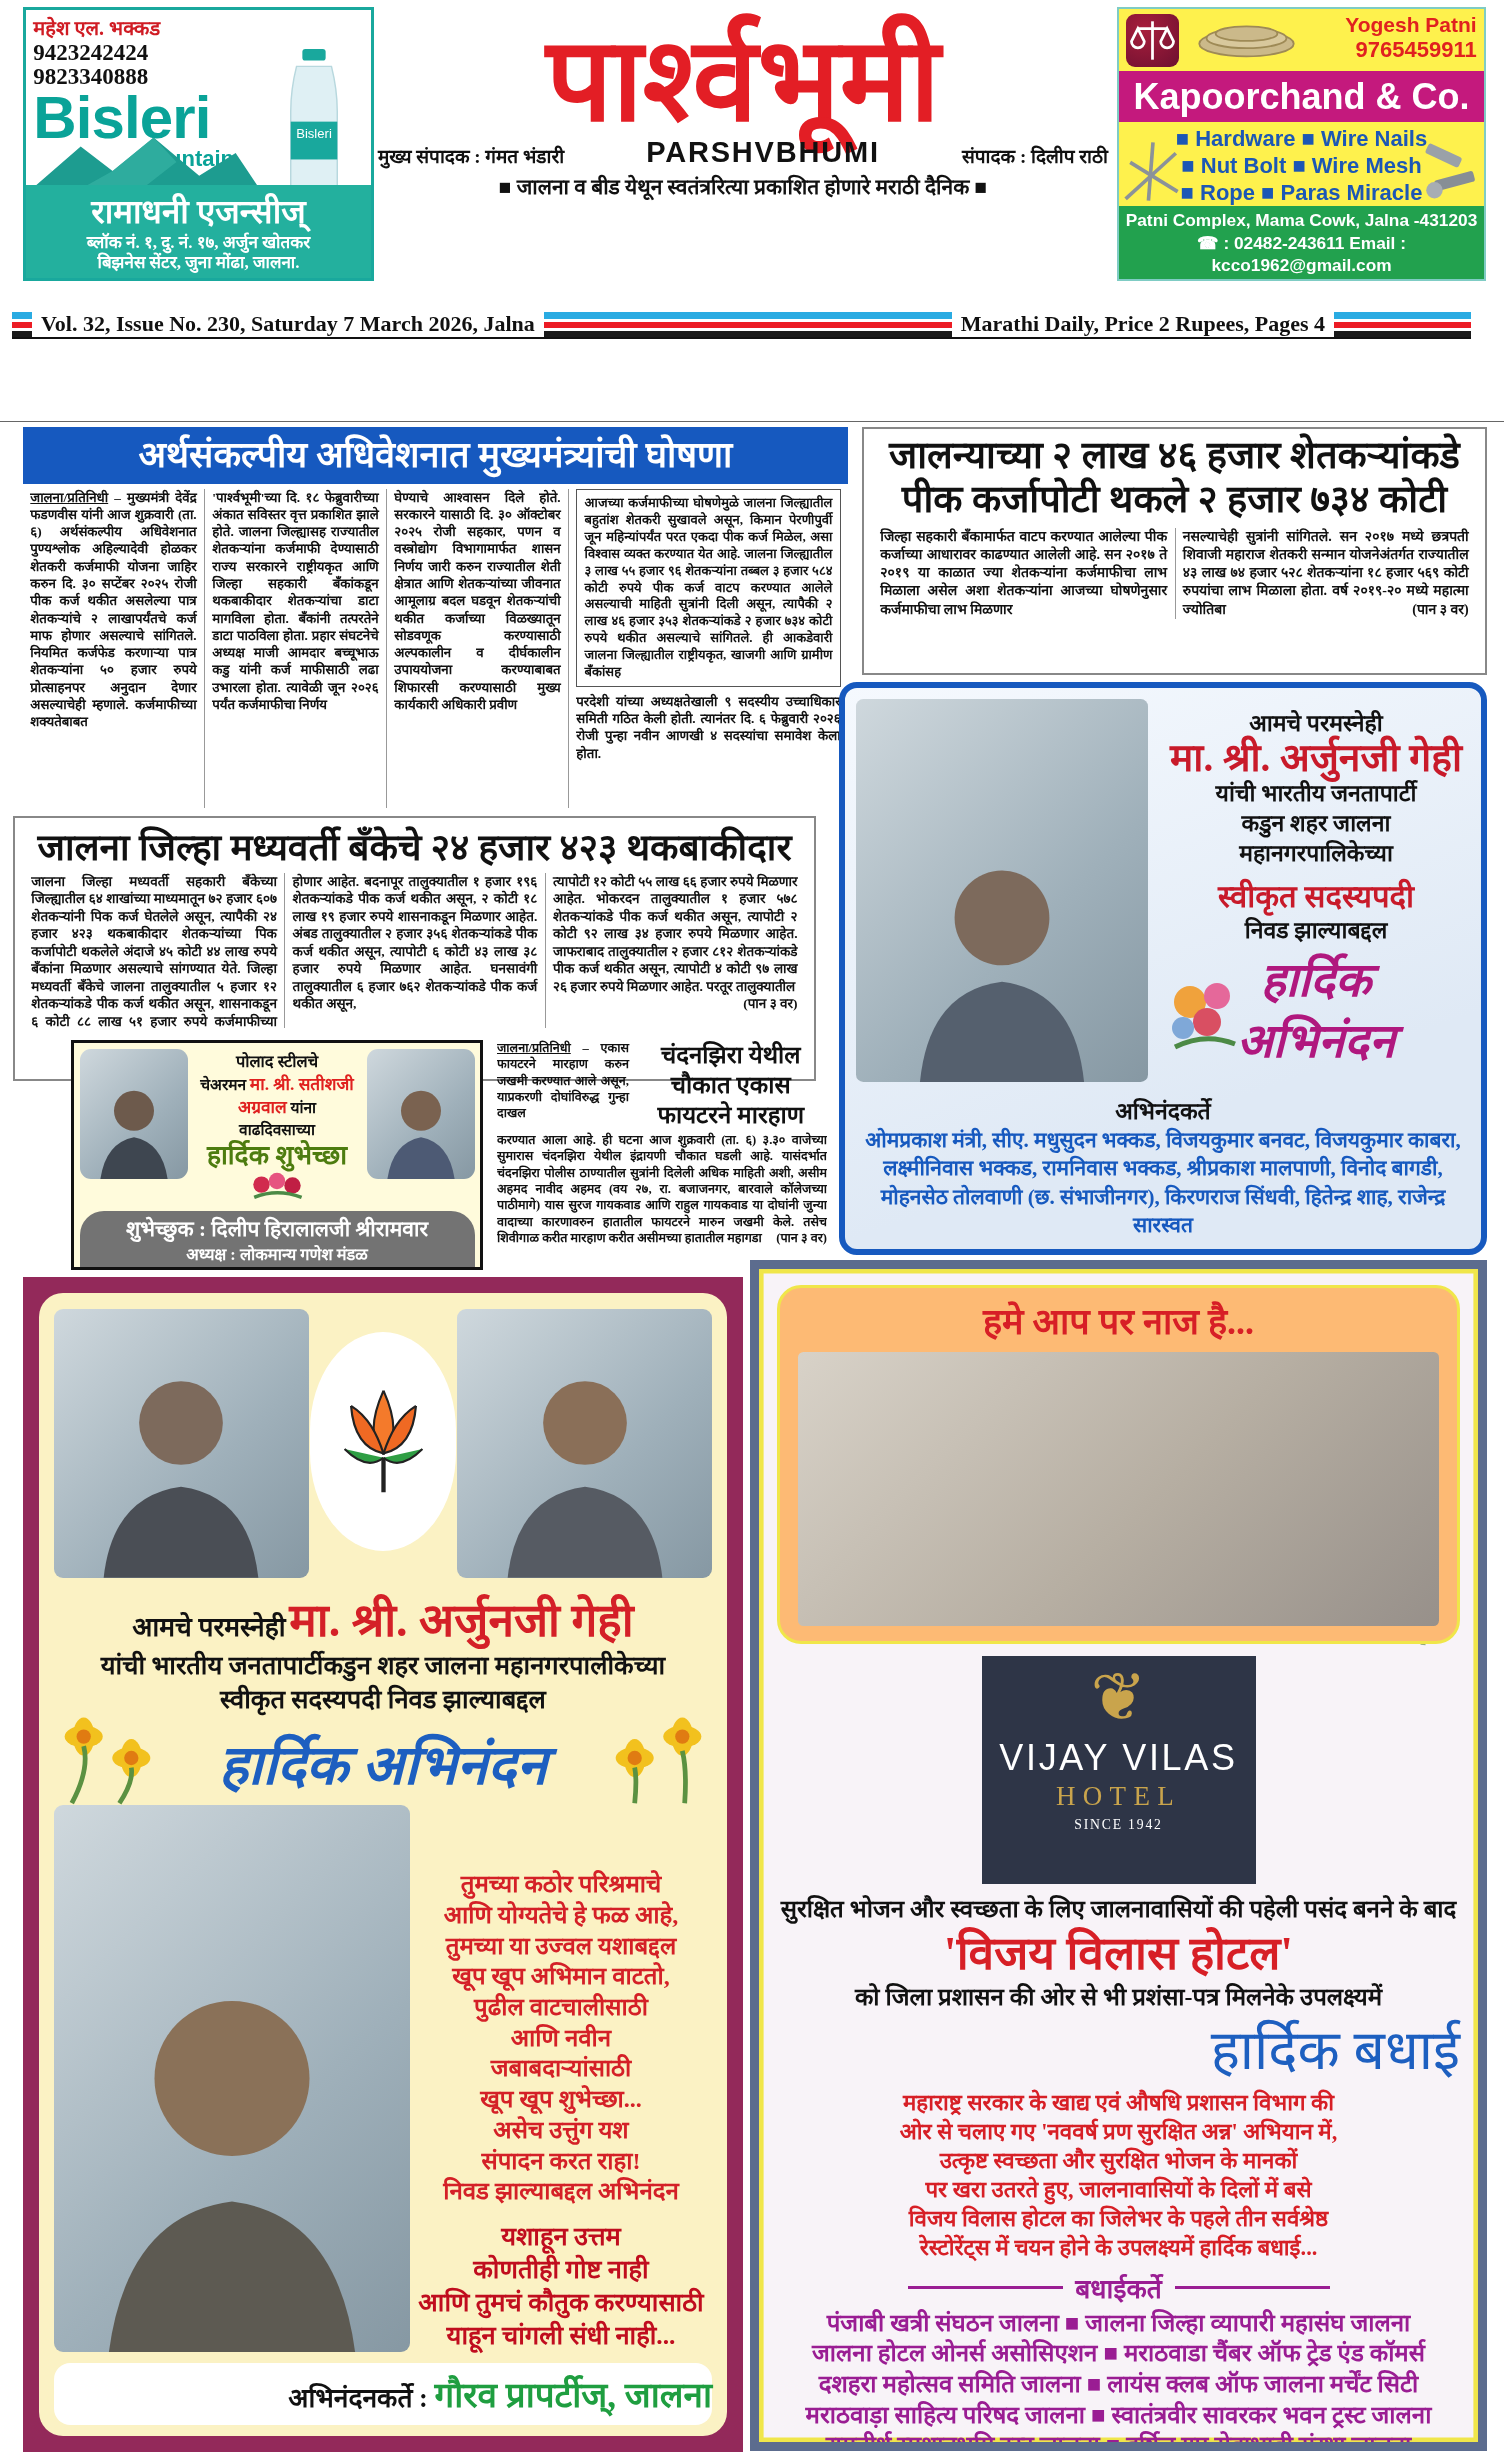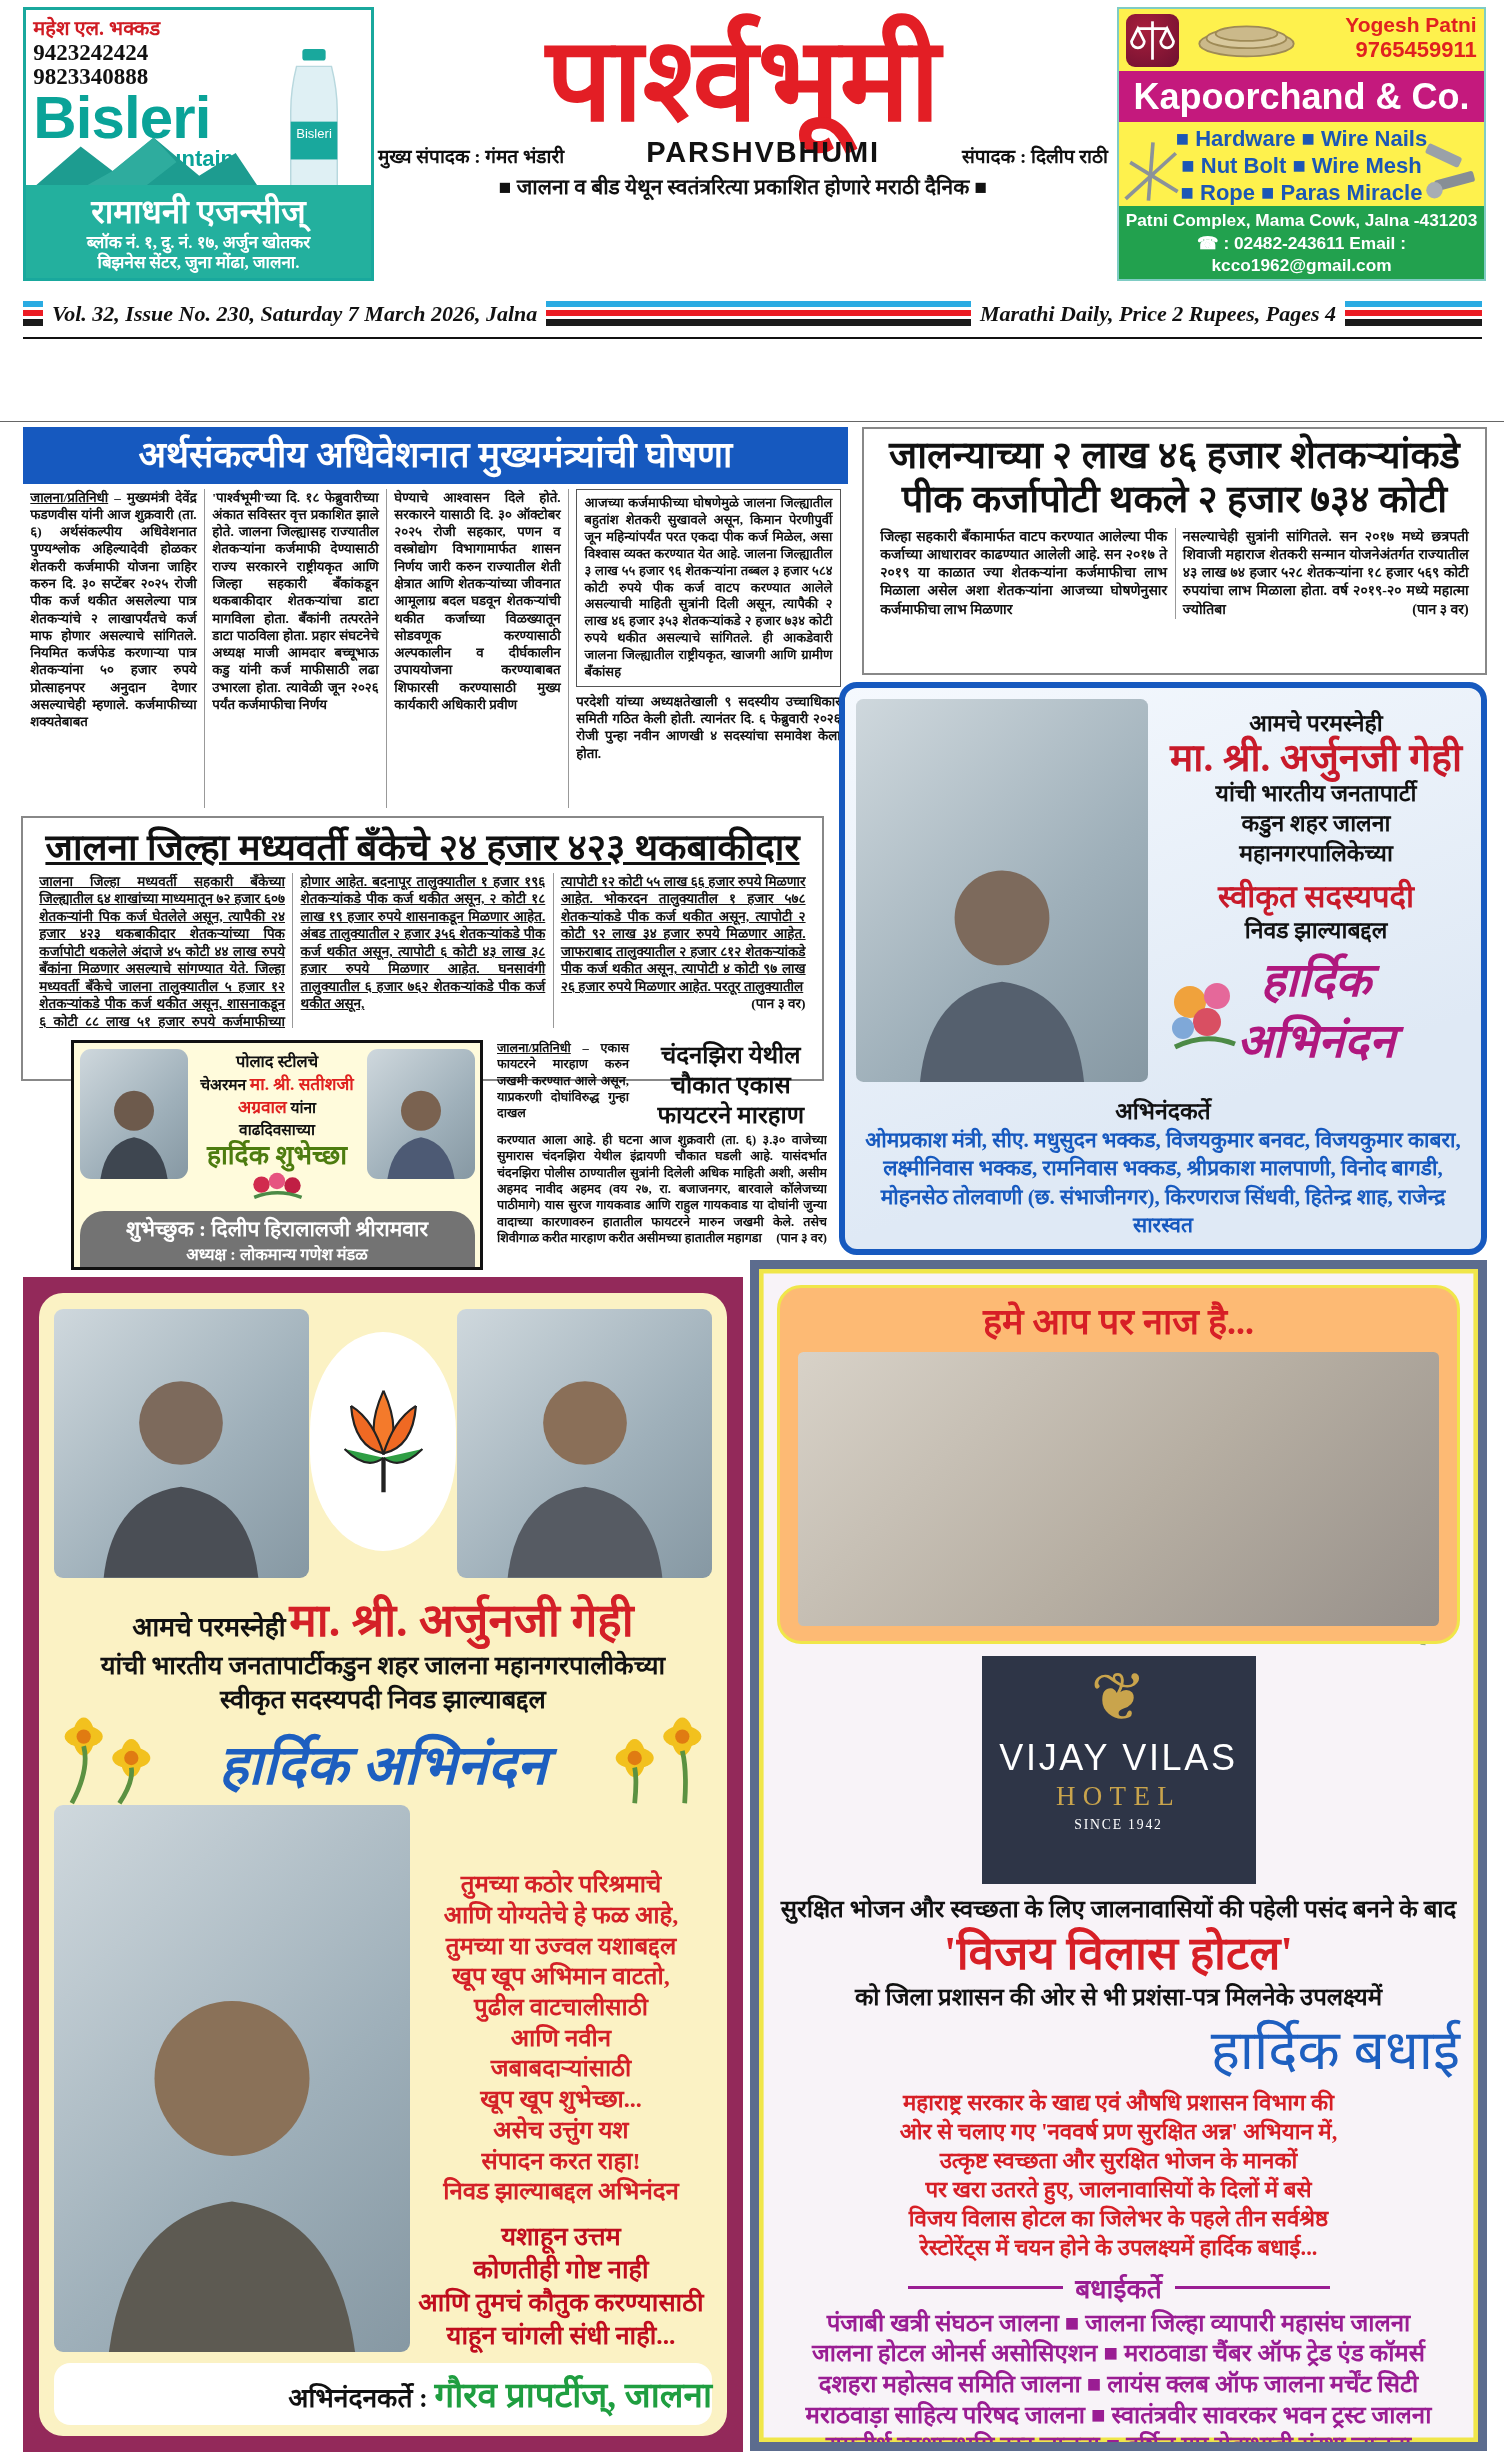--- a/index.html
+++ b/index.html
@@ -36,22 +36,22 @@
   .kp-cname{font-size:21px;}
   .kp-cphone{font-size:22px;}
   .kp-band{background:#c4197d;color:#fff;text-align:center;font-size:36px;font-weight:800;height:51px;line-height:51px;}
   .kp-items{position:relative;text-align:center;color:#1c57b5;font-weight:800;font-size:22px;line-height:1.22;padding:3.6px 0;}
   .kp-nails{position:absolute;left:1.8px;top:12.8px;width:64px;height:73px;}
   .kp-bolts{position:absolute;right:1.8px;top:16.4px;width:64px;height:64px;}
   .kp-green{position:absolute;left:0;right:0;bottom:0;background:#22a14e;color:#fff;text-align:center;
             font-weight:800;font-size:17.3px;line-height:1.3;padding:2.7px 0;}
 
   
-  .dateline{position:absolute;left:23px;top:301px;width:1459px;height:38px;display:flex;align-items:flex-start;
-            border-bottom:2.7px solid #111;box-sizing:border-box;font-style:italic;}
+  .dateline{position:absolute;left:12px;top:301px;width:1459px;height:38px;display:flex;align-items:flex-end;
+            border-bottom:2.7px solid #111;box-sizing:border-box;}
   .dl-text{font-weight:700;font-size:22px;white-space:nowrap;padding:0 9px;}
   .stripes{display:flex;flex-direction:column;gap:2.7px;}
   .stripes div{height:6.4px;}
   .st-b{background:#2aabe2;} .st-r{background:#ec1c24;} .st-k{background:#1a1a1a;}
   .stripes.mini{width:20px;} .stripes.center{flex:1;} .stripes.right{width:137px;}
 
   .main-headline{position:absolute;left:0;top:341px;width:1505px;text-align:center;
                  font-size:58px;font-weight:900;letter-spacing:0;}
   .rule{position:absolute;left:0;top:421px;width:1505px;border-top:1.8px solid #666;}
 
@@ -69,22 +69,22 @@
   .c4{flex:1;}
   .inset-box{border:1.8px solid #555;padding:5.5px 7.3px;margin-bottom:5.5px;font-size:13px;}
 
   .article2{position:absolute;left:862px;top:427px;width:625px;height:248px;border:2.7px solid #888;
             box-sizing:border-box;padding:3.6px 9px;overflow:hidden;background:#fff;}
   .a2-head{font-size:38px;font-weight:900;text-align:center;line-height:1.18;}
   .a2-cols{display:flex;margin-top:5.5px;}
   .a2-cols .col{width:50%;padding:0 7.3px;box-sizing:border-box;font-size:14px;}
   .a2-cols .col+.col{border-left:0.9px solid #999;}
 
-  .article3{position:absolute;left:21px;top:816px;width:803px;height:265px;border:2.7px solid #888;
-            box-sizing:border-box;padding:1.8px 9px;overflow:hidden;background:#fff;text-decoration:underline;}
+  .article3{position:absolute;left:13px;top:816px;width:803px;height:265px;border:2.7px solid #888;
+            box-sizing:border-box;padding:1.8px 9px;overflow:hidden;background:#fff;}
   .a3-head{font-size:37px;font-weight:900;text-align:center;}
   .a3-cols{display:flex;margin-top:1.8px;height:155px;overflow:hidden;}
   .a3-cols .col{width:33.33%;padding:0 7.3px;box-sizing:border-box;font-size:13.5px;overflow:hidden;}
   .a3-cols .col+.col{border-left:0.9px solid #999;}
 
   .article4{position:absolute;left:497px;top:1040px;width:330px;height:230px;overflow:hidden;}
   .a4-top{display:flex;}
   .a4-intro{width:132px;font-size:12.6px;}
   .a4-head{flex:1;font-size:24px;font-weight:900;text-align:center;line-height:1.25;padding-left:5.5px;}
   .a4-body{font-size:12.6px;margin-top:1.8px;}

